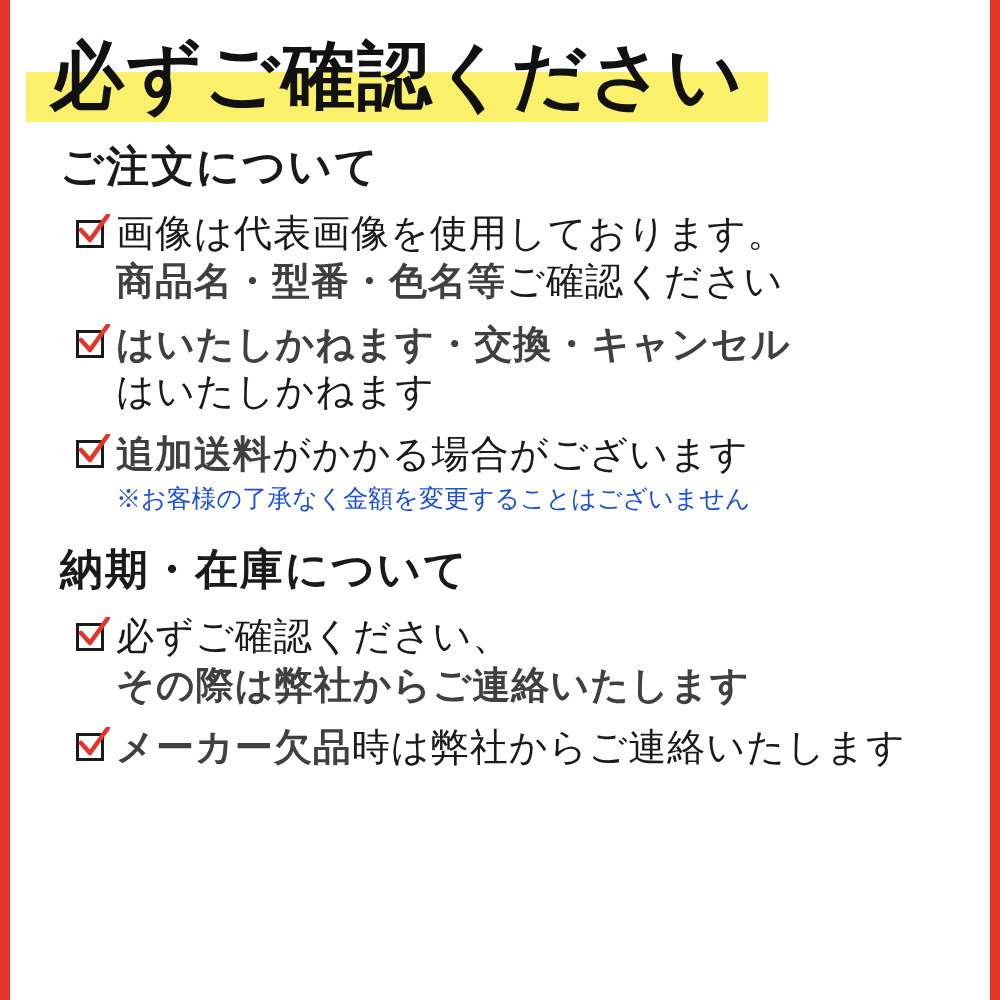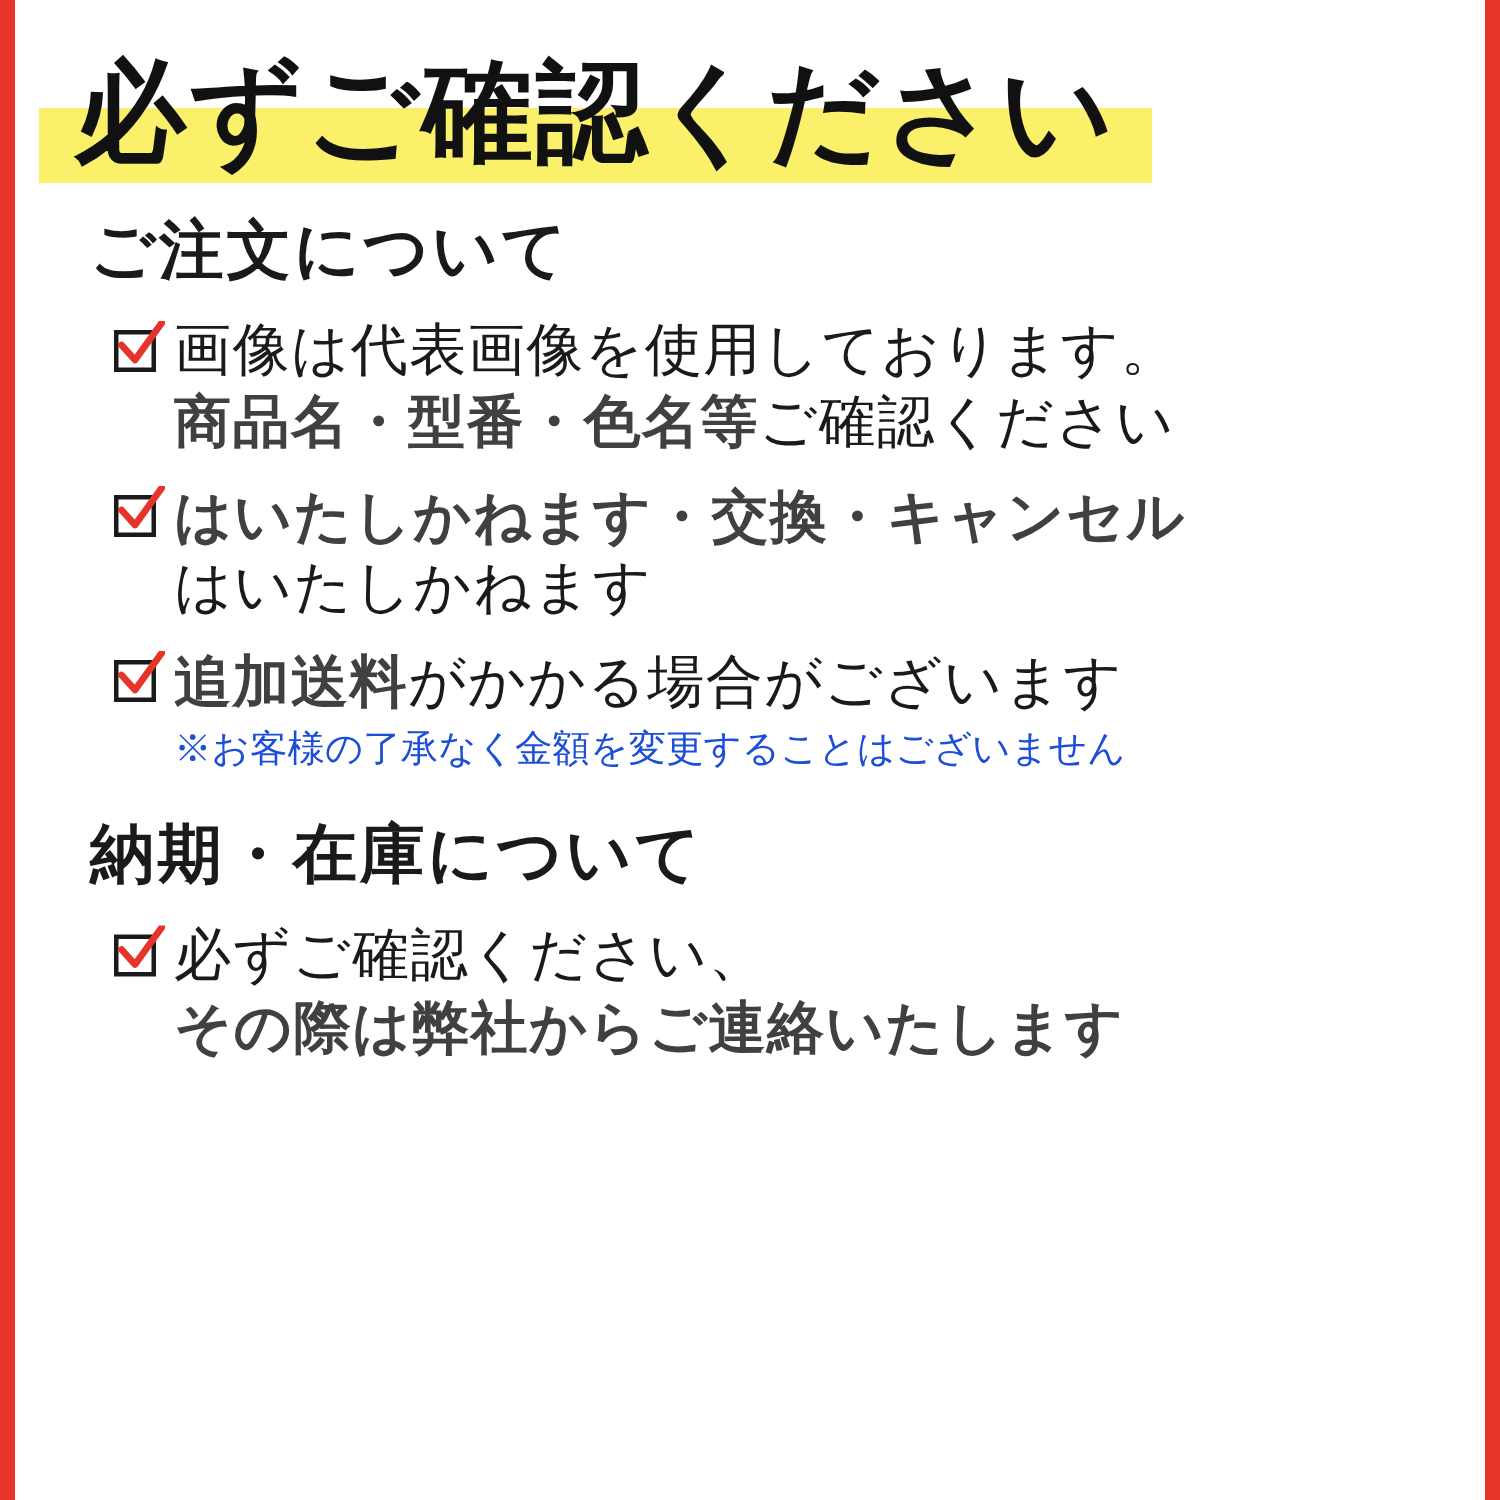--- a/index.html
+++ b/index.html
@@ -196,16 +196,27 @@
             <span class="box"></span>
             <svg class="tick" viewBox="0 0 32 34">
               <path d="M3 16 L12 26 L30 1" fill="none" stroke="#e7342b" stroke-width="4.5" stroke-linecap="round" stroke-linejoin="round"></path>
             </svg>
           </span>
           <div class="lines">
             <div class="line"><span>必ずご確認ください、</span></div>
             <div class="line"><span class="red" style="font-weight: bold;">その際は弊社からご連絡いたします</span></div>
           </div>
         </div>
+        <div class="item">
+          <span class="check">
+            <span class="box"></span>
+            <svg class="tick" viewBox="0 0 32 34">
+              <path d="M3 16 L12 26 L30 1" fill="none" stroke="#e7342b" stroke-width="4.5" stroke-linecap="round" stroke-linejoin="round"></path>
+            </svg>
+          </span>
+          <div class="lines">
+            <div class="line"><span class="red" style="font-weight: bold;">メーカー欠品</span><span>時は弊社からご連絡いたします</span></div>
+          </div>
+        </div>
       </div>
 
   </div>
 </div>
 
 </body></html>

